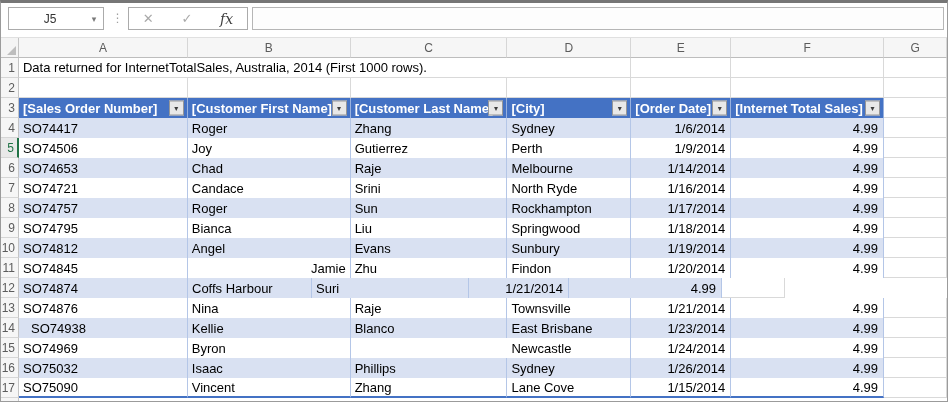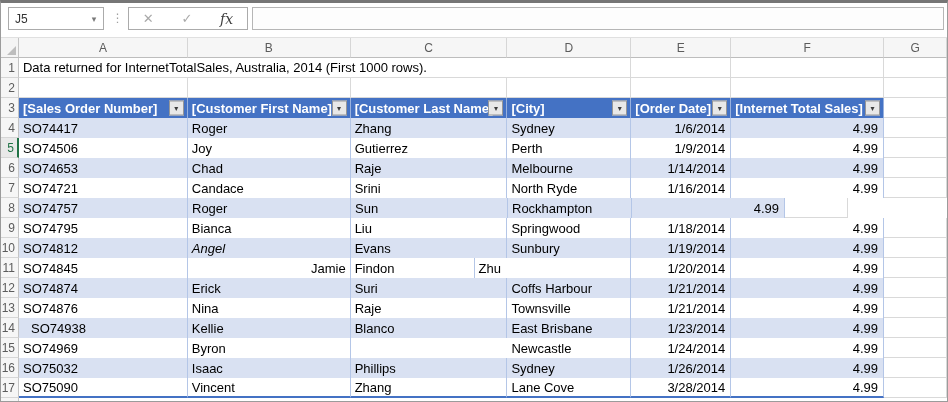--- a/index.html
+++ b/index.html
@@ -6,21 +6,21 @@
   html,body { background:#fff; }
   body { width:948px; height:402px; font-family:"Liberation Sans", sans-serif; overflow:hidden; }
 
   .app { width:948px; height:402px; border:1px solid #9b9b9b; border-top:3px solid #767676;
          background:#fff; position:relative; overflow:hidden; }
 
   
   .formula-row { position:relative; height:35px; background:#fff; border-bottom:1px solid #e0e0e0; }
   .name-box { position:absolute; left:7px; top:4px; width:96px; height:23px; background:#fff;
               border:1px solid #ababab; display:flex; align-items:center; }
-  .name-text { flex:1; padding-left:6px; font-size:12px; color:#333; }
+  .name-text { flex:1; padding-left:6px; font-size:12px; color:#333;text-align:center; }
   .name-arrow { width:18px; text-align:center; color:#7a7a7a; font-size:9px; cursor:pointer; }
   .dots { position:absolute; left:109px; top:4px; height:23px; line-height:22px; width:14px;
           text-align:center; color:#a0a0a0; font-size:12px; letter-spacing:-1px; }
   .fx-group { position:absolute; left:127px; top:4px; width:120px; height:23px; background:#fff;
               border:1px solid #ababab; display:flex; align-items:center; justify-content:space-around; }
   .btn { cursor:pointer; line-height:1; }
   .btn-cancel, .btn-enter { color:#a9a9a9; font-size:13px; }
   .btn-fx { font-family:"DejaVu Serif", serif; font-style:italic; color:#3f3f3f; font-size:14px; }
   .formula-input { position:absolute; left:251px; top:4px; right:3px; height:23px; background:#fdfdfd;
                    border:1px solid #b6b6b6; font-size:12px; color:#000; padding:3px 5px; }
@@ -263,20 +263,23 @@
         </div>
         <div class="cell tcell band" style="width: 163px;">
           <span>Roger</span>
         </div>
         <div class="cell tcell band" style="width: 157px;">
           <span>Sun</span>
         </div>
         <div class="cell tcell band" style="width: 124px;">
           <span>Rockhampton</span>
         </div>
+        <div class="cell tcell band num" style="width: 100px;">
+          <span>1/17/2014</span>
+        </div>
         <div class="cell tcell band num" style="width: 153px;">
           <span>4.99</span>
         </div>
         <div class="cell gcell" style="width: 63px;"></div>
       </div>
       <div class="row">
         <div class="rowhdr">
           <span>9</span>
         </div>
         <div class="cell tcell" style="width: 169px;">
@@ -299,21 +302,21 @@
         </div>
         <div class="cell gcell" style="width: 63px;"></div>
       </div>
       <div class="row">
         <div class="rowhdr">
           <span>10</span>
         </div>
         <div class="cell tcell band" style="width: 169px;">
           <span>SO74812</span>
         </div>
-        <div class="cell tcell band" style="width: 163px; font-style: italic;">
+        <div class="cell tcell band" style="width: 163px;">
           <span>Angel</span>
         </div>
         <div class="cell tcell band" style="width: 157px;">
           <span>Evans</span>
         </div>
         <div class="cell tcell band" style="width: 124px;">
           <span>Sunbury</span>
         </div>
         <div class="cell tcell band num" style="width: 100px;">
           <span>1/19/2014</span>
@@ -326,49 +329,46 @@
       <div class="row">
         <div class="rowhdr">
           <span>11</span>
         </div>
         <div class="cell tcell" style="width: 169px;">
           <span>SO74845</span>
         </div>
         <div class="cell tcell" style="width: 163px; justify-content: flex-end;">
           <span>Jamie</span>
         </div>
+        <div class="cell tcell" style="width: 157px;">
+          <span>Zhu</span>
+        </div>
         <div class="cell tcell" style="width: 124px;">
           <span>Findon</span>
         </div>
-        <div class="cell tcell" style="width: 157px;">
-          <span>Zhu</span>
-        </div>
         <div class="cell tcell num" style="width: 100px;">
           <span>1/20/2014</span>
         </div>
         <div class="cell tcell num" style="width: 153px;">
           <span>4.99</span>
         </div>
         <div class="cell gcell" style="width: 63px;"></div>
       </div>
       <div class="row">
         <div class="rowhdr">
           <span>12</span>
         </div>
         <div class="cell tcell band" style="width: 169px;">
           <span>SO74874</span>
         </div>
-        <div class="cell tcell band" style="width: 163px;">
-          <span>Erick</span>
+        <div class="cell tcell band" style="width: 124px;">
+          <span>Coffs Harbour</span>
         </div>
         <div class="cell tcell band" style="width: 157px;">
           <span>Suri</span>
-        </div>
-        <div class="cell tcell band" style="width: 124px;">
-          <span>Coffs Harbour</span>
         </div>
         <div class="cell tcell band num" style="width: 100px;">
           <span>1/21/2014</span>
         </div>
         <div class="cell tcell band num" style="width: 153px;">
           <span>4.99</span>
         </div>
         <div class="cell gcell" style="width: 63px;"></div>
       </div>
       <div class="row">
@@ -477,21 +477,21 @@
         <div class="cell tcell lastrow" style="width: 163px;">
           <span>Vincent</span>
         </div>
         <div class="cell tcell lastrow" style="width: 157px;">
           <span>Zhang</span>
         </div>
         <div class="cell tcell lastrow" style="width: 124px;">
           <span>Lane Cove</span>
         </div>
         <div class="cell tcell num lastrow" style="width: 100px;">
-          <span>3/28/2014</span>
+          <span>1/15/2014</span>
         </div>
         <div class="cell tcell num lastrow" style="width: 153px;">
           <span>4.99</span>
         </div>
         <div class="cell gcell" style="width: 63px;"></div>
       </div>
       <div class="filler-row">
         <div class="filler-hdr"></div>
       </div>
     </div>

